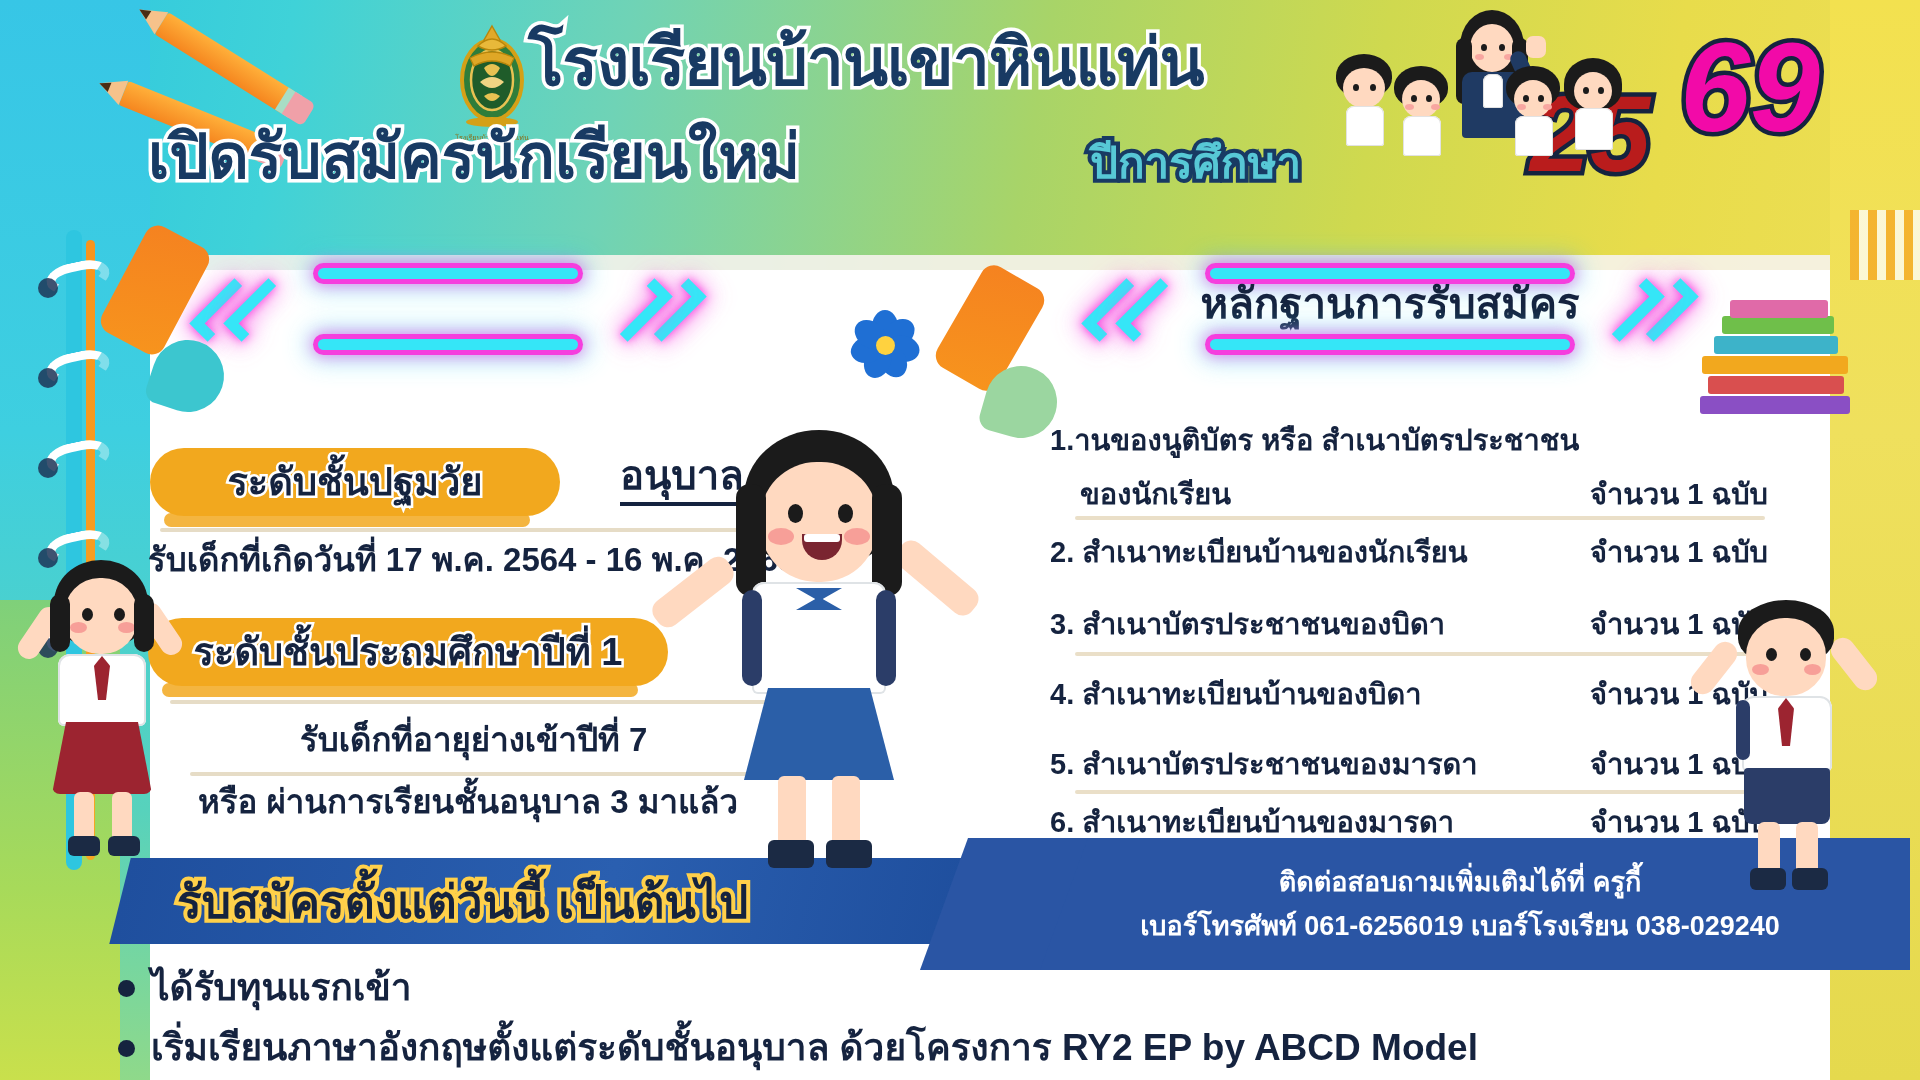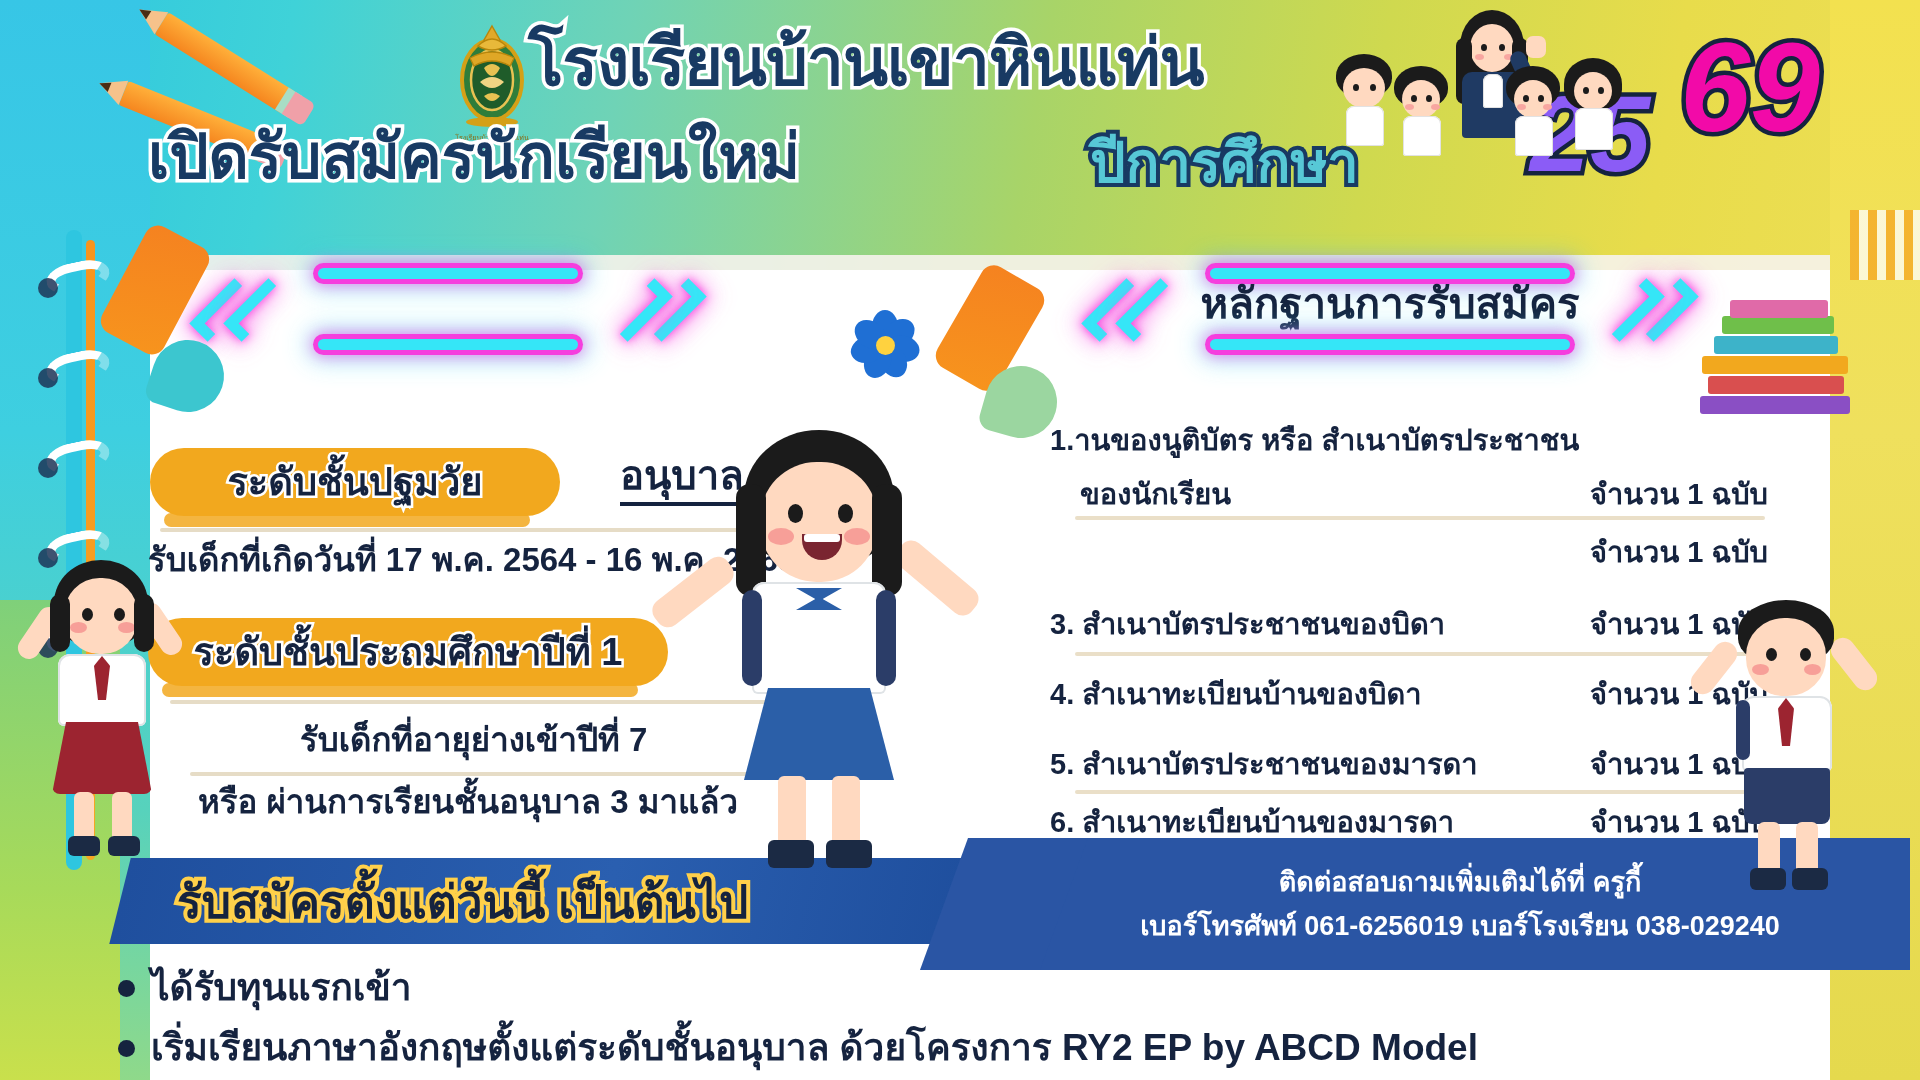--- a/index.html
+++ b/index.html
@@ -69,26 +69,26 @@
     -webkit-text-stroke:7px #fff; paint-order:stroke fill;
     letter-spacing:-1px; white-space:nowrap;
   }
   .title2{
     position:absolute; left:148px; top:110px; width:1050px; height:96px;
     font-size:62px; font-weight:bold; color:#183a63; line-height:94px;
     -webkit-text-stroke:7px #fff; paint-order:stroke fill; white-space:nowrap;
   }
   .title-year-label{
     position:absolute; left:1090px; top:120px;
-    font-size:56px; font-weight:bold; color:#57c8d6; line-height:86px;
+    font-size:44px; font-weight:bold; color:#57c8d6; line-height:86px;
     -webkit-text-stroke:8px #183a63; paint-order:stroke fill; white-space:nowrap;
   }
   .year-25{
     position:absolute; left:1530px; top:80px;
-    font-size:108px; font-weight:bold; color:#8b5cf6; line-height:108px;
+    font-size:108px; font-weight:bold; color:#b91c1c; line-height:108px;
     -webkit-text-stroke:9px #15233f; paint-order:stroke fill; font-style:italic;
   }
   .year-69{
     position:absolute; left:1680px; top:28px;
     font-size:126px; font-weight:bold; color:#f20aa8; line-height:120px;
     -webkit-text-stroke:9px #15233f; paint-order:stroke fill; font-style:italic;
   }
 
   
   .pencil{ position:absolute; transform-origin:center; }
@@ -420,20 +420,23 @@
       <span>1.</span><span>านของนูติบัตร หรือ สำเนาบัตรประชาชน</span>
     </div>
   </div>
   <div class="doc-row" style="top:472px;">
     <div class="doc-label" style="left:30px;text-align:center;">ของนักเรียน</div>
     <div class="doc-qty">จำนวน 1 ฉบับ</div>
   </div>
   <div class="doc-rule" style="top:516px;"></div>
 
   <div class="doc-row" style="top:530px;">
+    <div class="doc-label">
+      <span>2.</span>&nbsp;<span>สำเนาทะเบียนบ้านของนักเรียน</span>
+    </div>
     <div class="doc-qty">จำนวน 1 ฉบับ</div>
   </div>
 
   <div class="doc-row" style="top:602px;">
     <div class="doc-label">
       <span>3.</span>&nbsp;<span>สำเนาบัตรประชาชนของบิดา</span>
     </div>
     <div class="doc-qty">จำนวน 1 ฉบับ</div>
   </div>
   <div class="doc-rule" style="top:652px;"></div>

